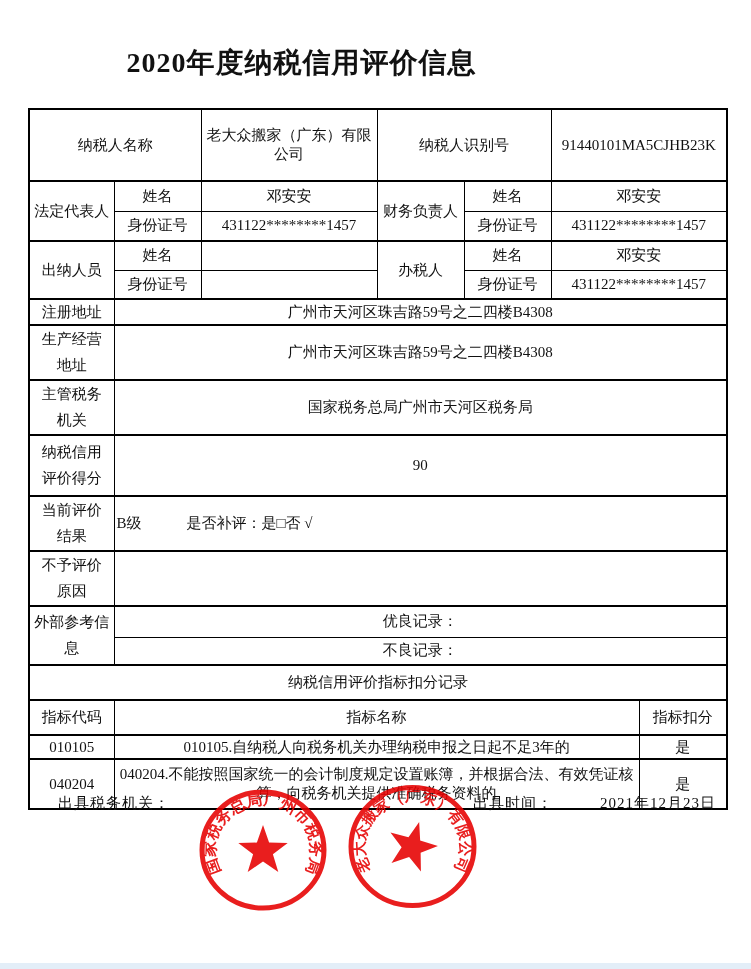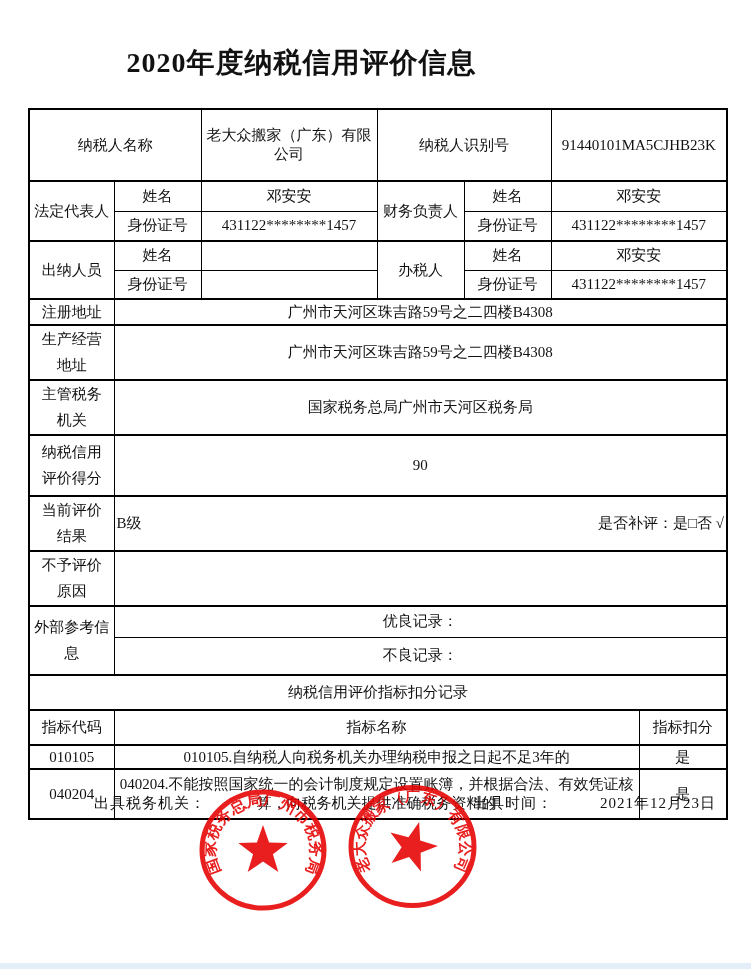--- a/index.html
+++ b/index.html
@@ -18,23 +18,23 @@
   table.main td{
     border:1px solid #000;font-size:15px;text-align:center;vertical-align:middle;
     padding:1px 2px;overflow:hidden;word-break:break-all;
   }
   table.main{border:2px solid #000;}
   tr.hb>td{border-bottom-width:2px;}
   tr.ht>td{border-top-width:2px;}
   td.leftal{text-align:left;padding-left:3px;}
   td.prewrap{white-space:pre-line;line-height:1.7;}
   td.padx{padding:0 12px;}
-  .result-flex{display:flex;justify-content:space-between;align-items:center;gap:45px;}
+  .result-flex{display:flex;justify-content:flex-start;align-items:center;gap:45px;}
   .footer-text{position:absolute;font-size:15px;letter-spacing:1px;white-space:nowrap;}
-  #issuing-authority{left:58px;top:794px;margin-left:36px;}
+  #issuing-authority{left:58px;top:794px;}
   #issue-time-label{left:473px;top:794px;}
   #issue-date{left:600px;top:794px;}
   .seal{position:absolute;opacity:0.88;}
   #seal1{left:198px;top:788px;}
   #seal2{left:347px;top:784px;}
   .seal-text{font-family:"Liberation Serif","DejaVu Serif",serif;font-weight:bold;}
   .bottom-strip{position:absolute;left:0;bottom:0;width:751px;height:6px;background:#e3eef8;}
 </style>
 </head>
 <body>
@@ -118,21 +118,21 @@
   <tr class="hb" style="height:54px">
     <td class="prewrap">不予评价
 原因</td>
     <td colspan="6"></td>
   </tr>
   <tr class="ht" style="height:31px">
     <td rowspan="2" class="prewrap">外部参考信
 息</td>
     <td colspan="6" class="leftal">优良记录：</td>
   </tr>
-  <tr class="hb" style="height:38px">
+  <tr class="hb" style="height:28px">
     <td colspan="6" class="leftal">不良记录：</td>
   </tr>
   <tr class="ht hb" style="height:35px">
     <td colspan="7">纳税信用评价指标扣分记录</td>
   </tr>
   <tr class="hb" style="height:35px">
     <td>指标代码</td>
     <td colspan="5">指标名称</td>
     <td>指标扣分</td>
   </tr>

